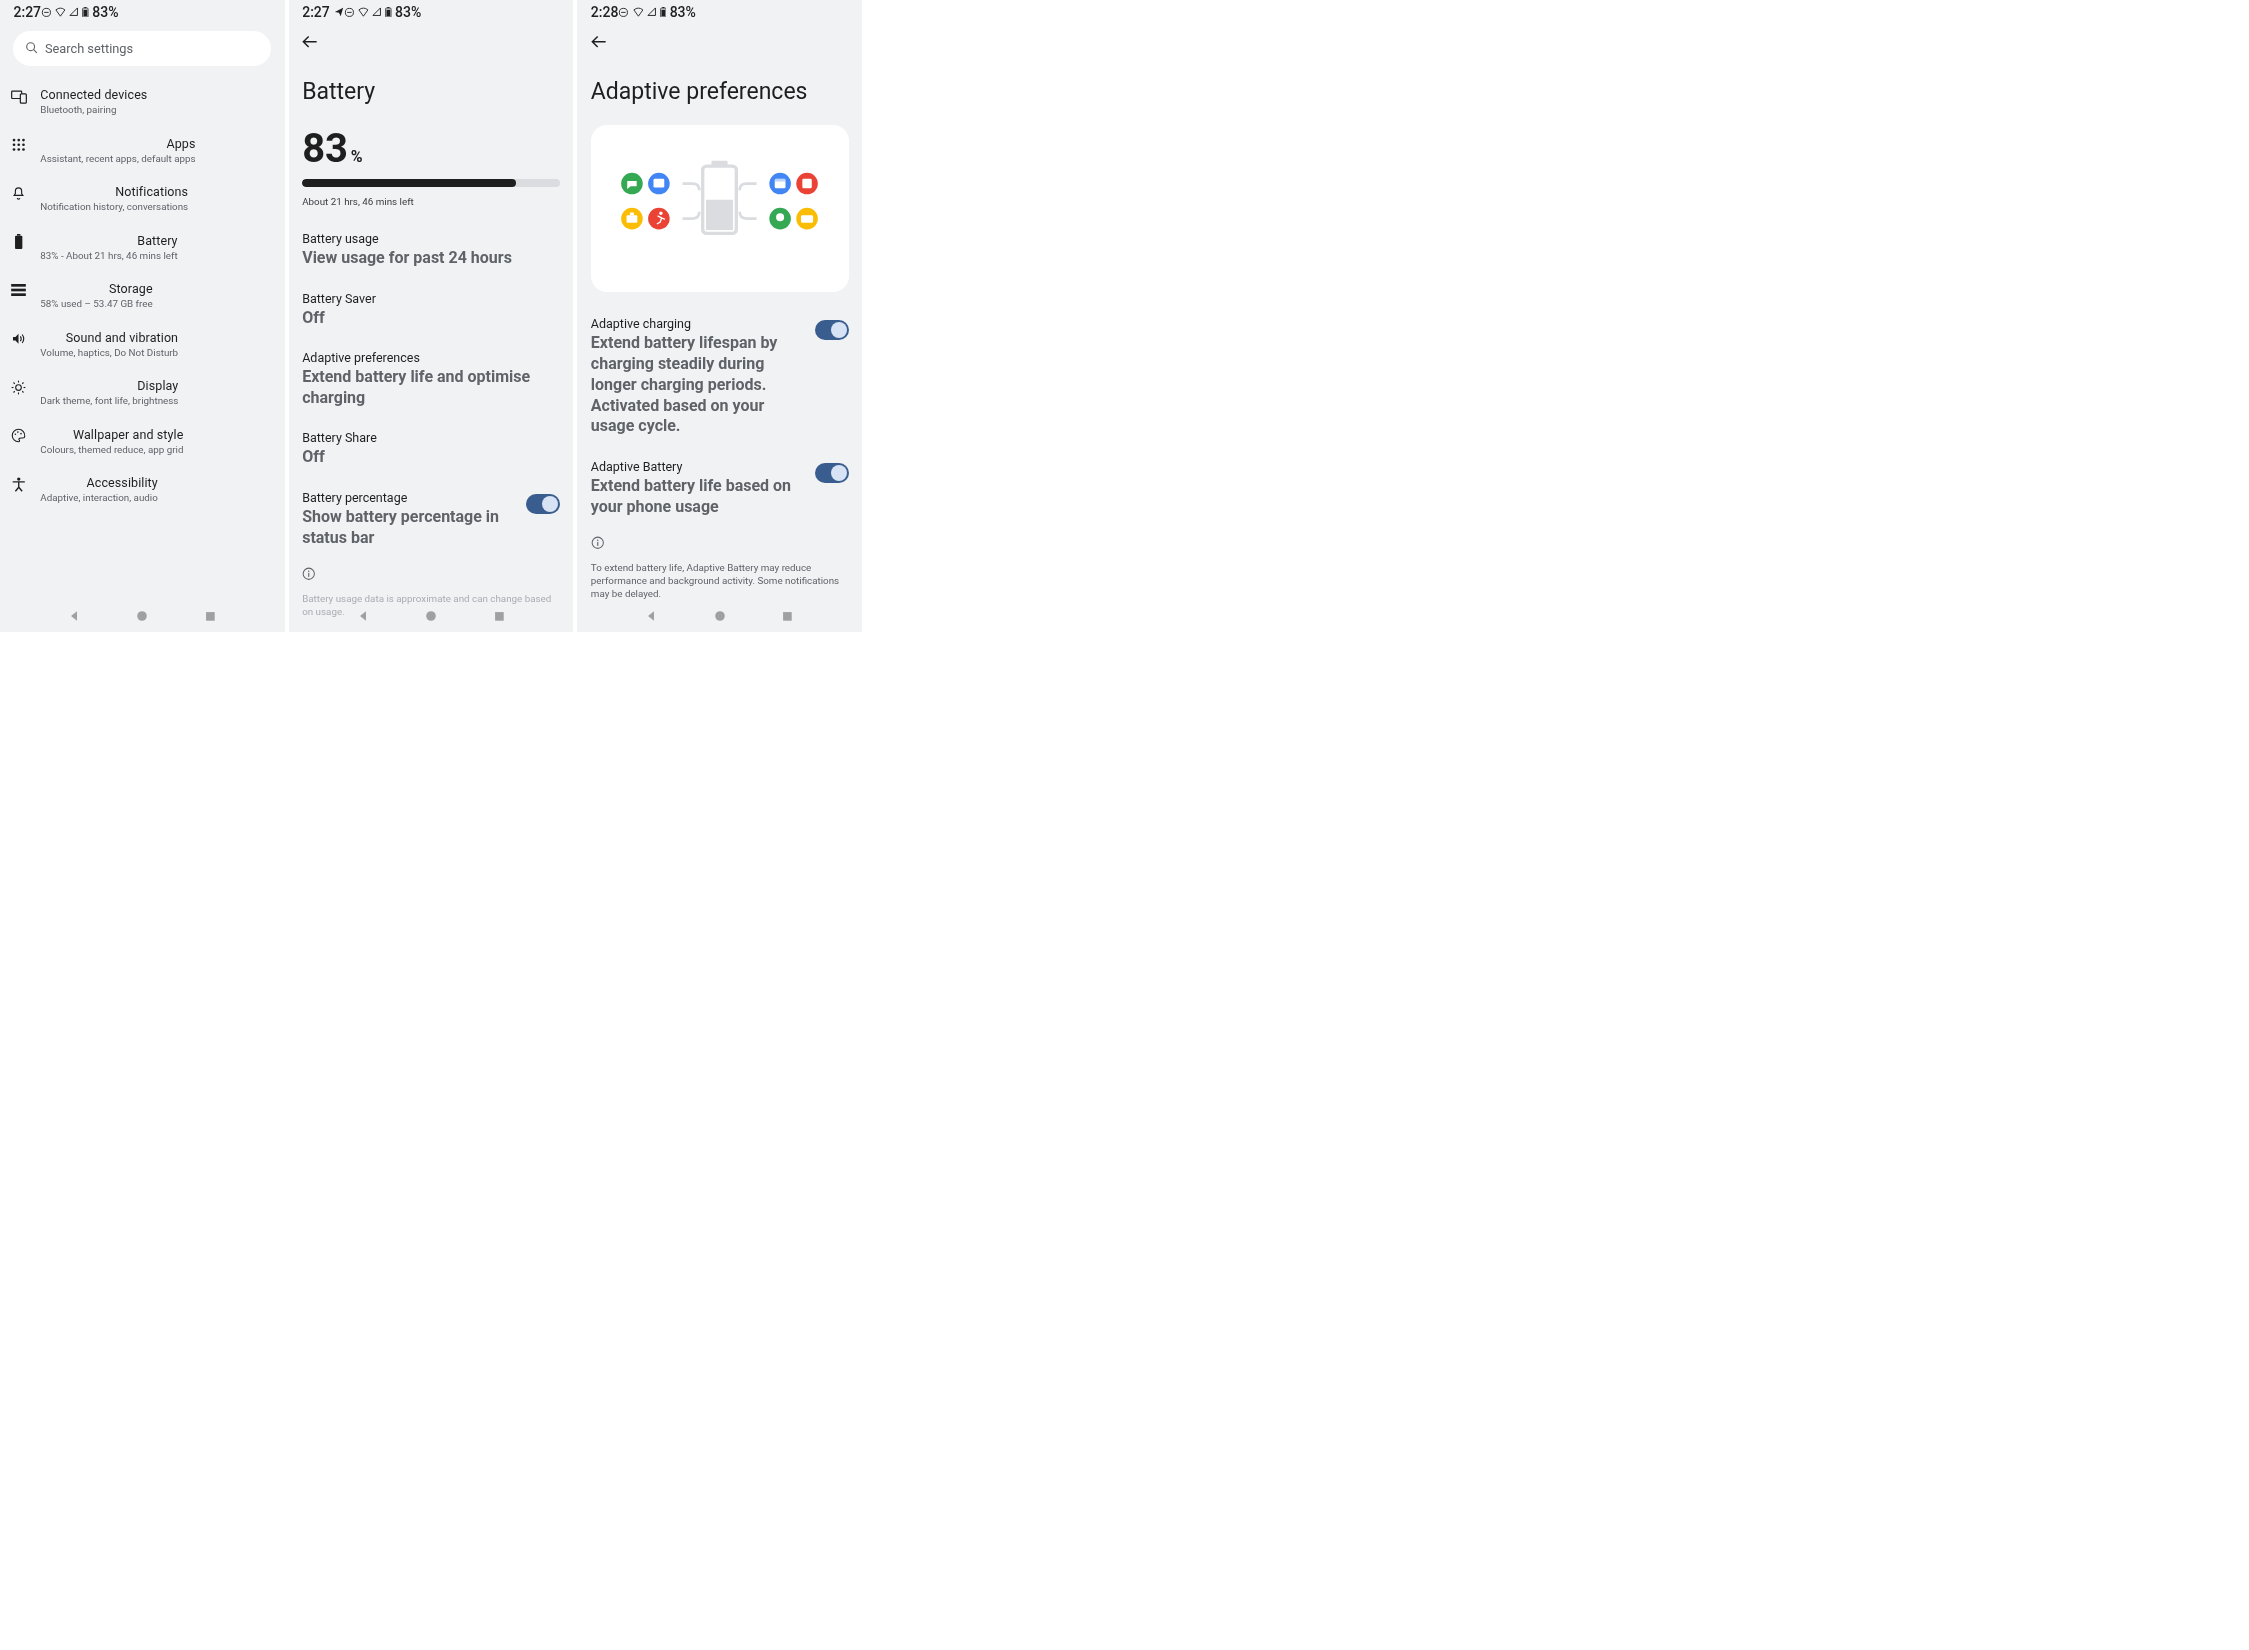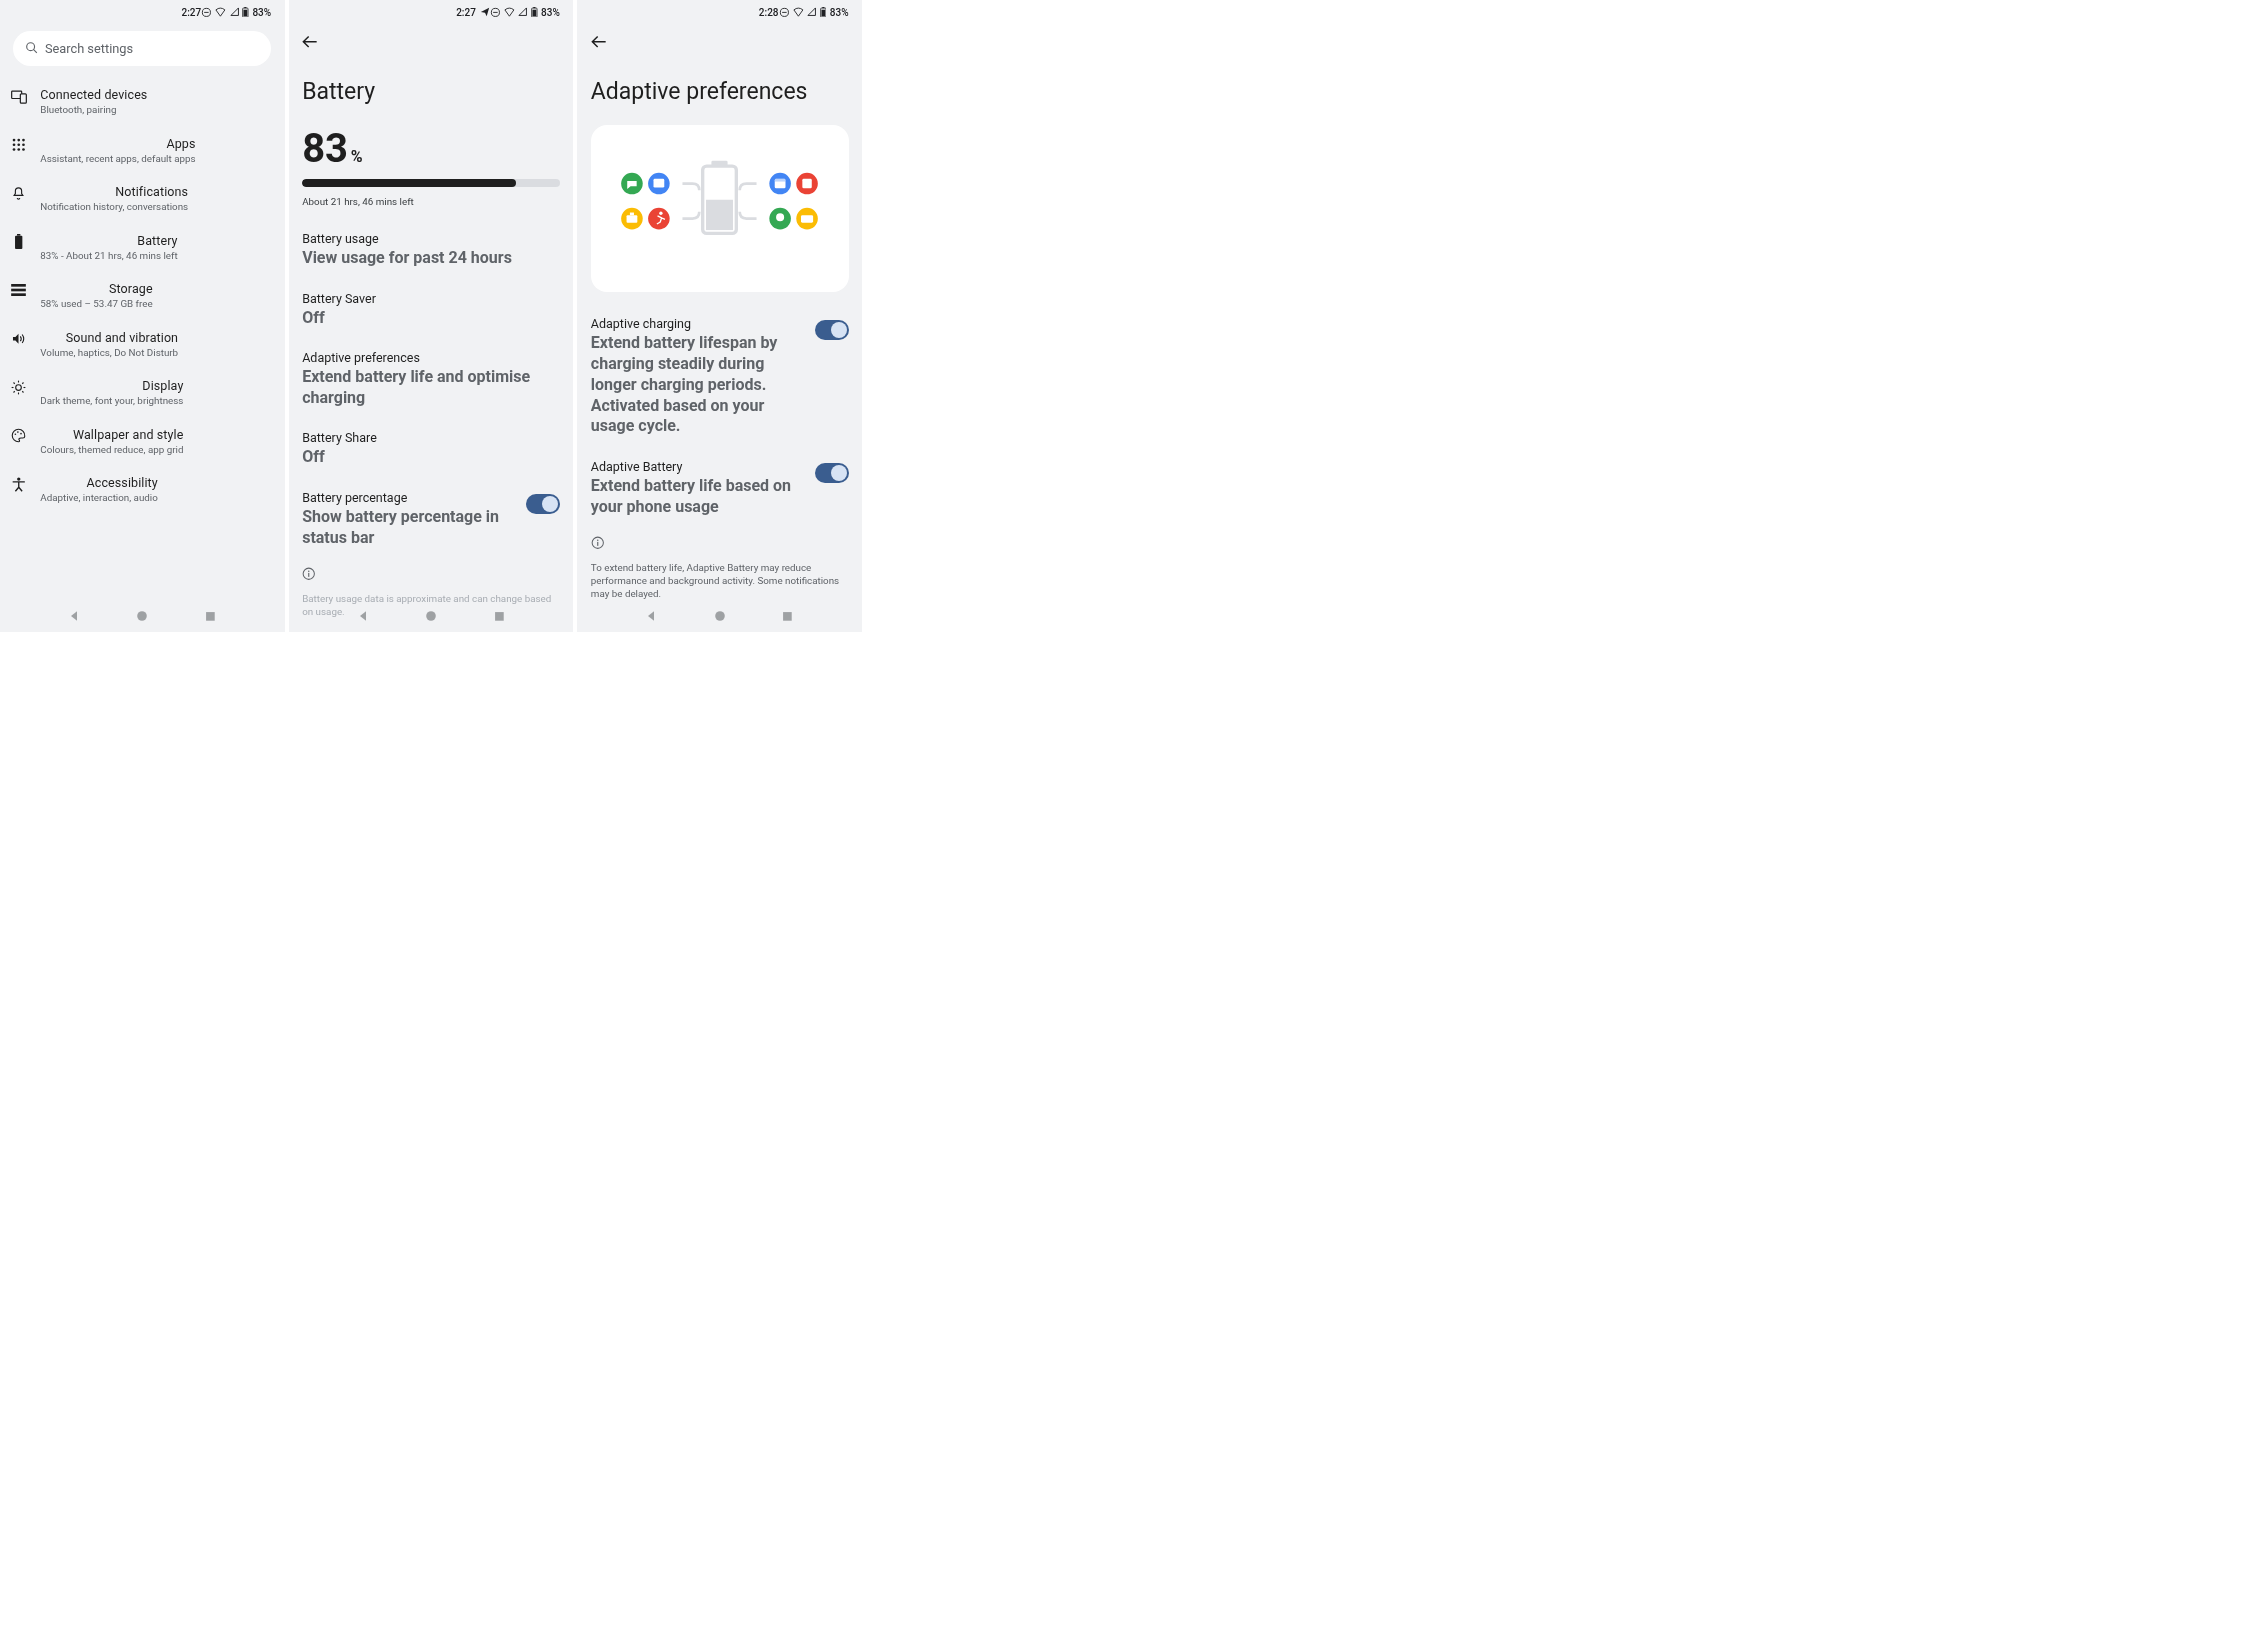--- a/index.html
+++ b/index.html
@@ -17,24 +17,24 @@
     width: 286px;
     height: 100%;
     display: flex;
     flex-direction: column;
     position: relative;
     overflow: hidden;
   }
   .status-bar {
     height: 24px;
     display: flex;
-    justify-content: flex-end;
+    justify-content: flex-start;
     align-items: center;
     padding: 0 13.5px;
-    font-size: 10px;
+    font-size: 14px;
     font-weight: 500;
     color: #202124;
   }
   .status-left { display: flex; align-items: center; gap: 4px; }
   .status-right { display: flex; align-items: center; gap: 3.4px; }
   .status-right svg { display: block; }
   .content { flex: 1; overflow: hidden; padding: 0 5.4px; }
   .search-pill {
     background: #ffffff;
     border-radius: 19px;
@@ -318,21 +318,21 @@
               <line x1="20" y1="12" x2="23" y2="12"></line>
               <line x1="4" y1="4" x2="6" y2="6"></line>
               <line x1="18" y1="18" x2="20" y2="20"></line>
               <line x1="4" y1="20" x2="6" y2="18"></line>
               <line x1="18" y1="6" x2="20" y2="4"></line>
             </g>
           </svg>
         </div>
       <div class="list-text">
           <div class="title">Display</div>
-          <div class="subtitle">Dark theme, font your, brightness</div>
+          <div class="subtitle">Dark theme, font life, brightness</div>
         </div>
     </div>
 
     <div class="list-item">
       <div class="list-icon">
           <svg width="15" height="15" viewBox="0 0 24 24">
             <path d="M12 2 a10 10 0 1 0 0 20 c2 0 2-2 1-3 s0-3 3-3 h3 a3 3 0 0 0 3-3 A10 10 0 0 0 12 2 Z" fill="none" stroke="#1f1f1f" stroke-width="1.8"></path>
             <circle cx="7" cy="10" r="1.3" fill="#1f1f1f"></circle>
             <circle cx="11" cy="6.5" r="1.3" fill="#1f1f1f"></circle>
             <circle cx="16" cy="9" r="1.3" fill="#1f1f1f"></circle>

